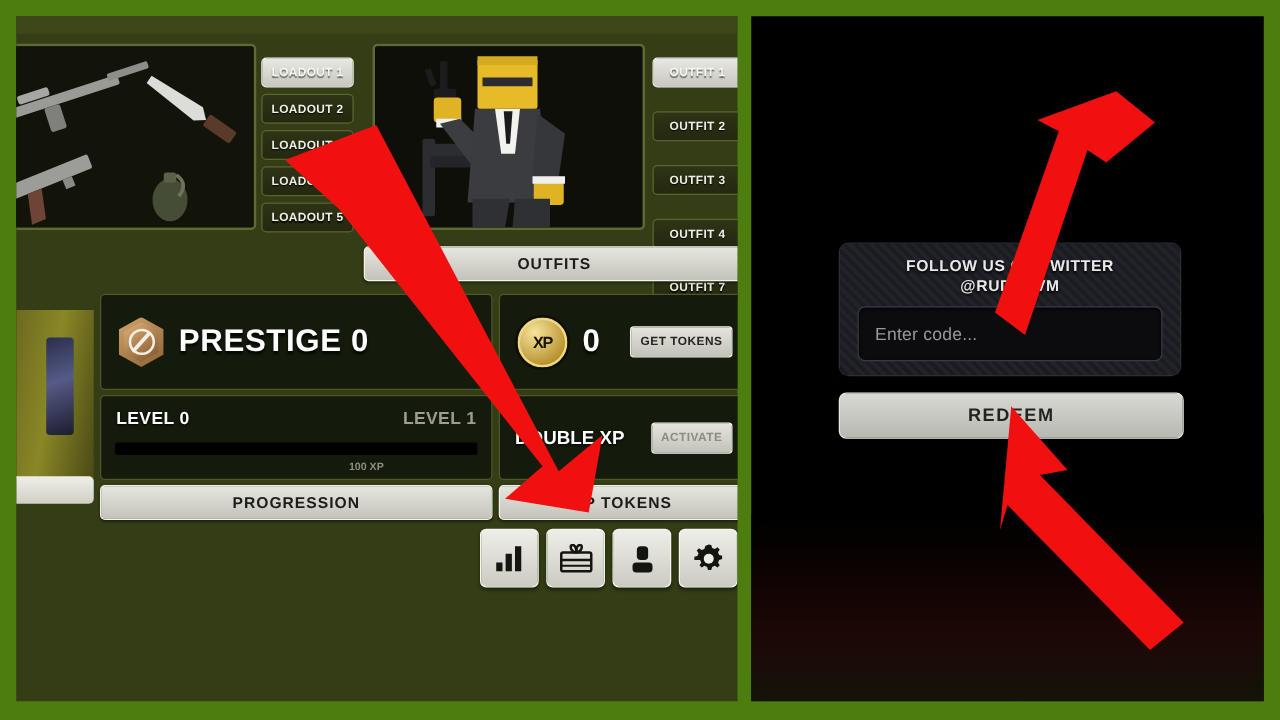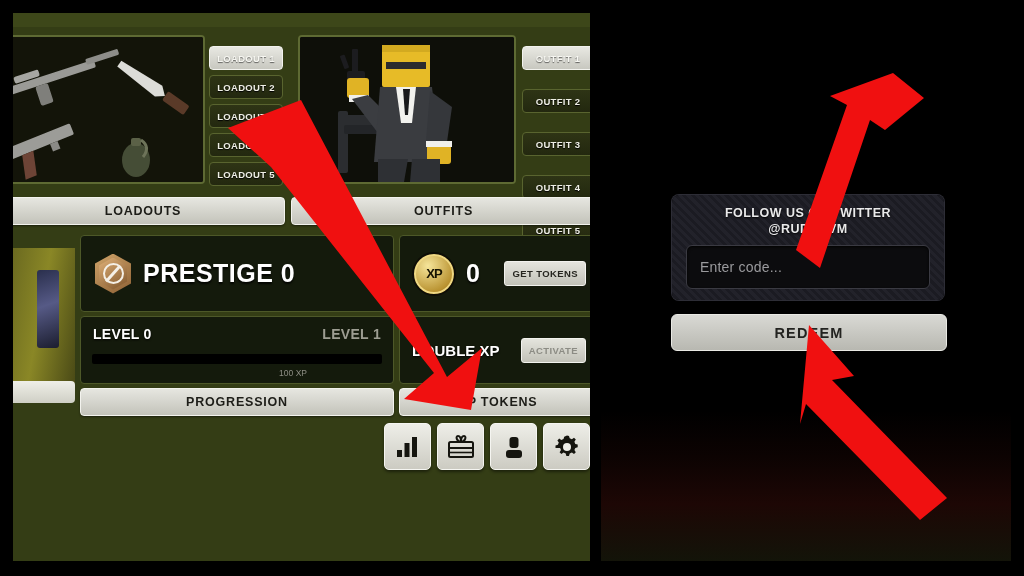--- a/index.html
+++ b/index.html
@@ -5,21 +5,21 @@
   html, body {
     margin: 0; padding: 0;
     width: 1024px; height: 576px;
     background: #ffffff;
     font-family: "Liberation Sans", sans-serif;
     overflow: hidden;
   }
   #root {
     position: relative;
     width: 1024px; height: 576px;
-    background: #000000;
+    background: #4d7c0f;
   }
 
   
   #left-panel {
     position: absolute;
     left: 13px; top: 13px;
     width: 577px; height: 548px;
     background: #343d15;
     overflow: hidden;
   }
@@ -151,21 +151,21 @@
   .level-next {
     position: absolute; right: 12px; top: 9px;
     color: #9d9d92; font-size: 14px; font-weight: bold; letter-spacing: .3px;
   }
   .level-xp { position: absolute; left: 12px; top: 36px; color: #dcdcd2; font-size: 8px; font-weight: bold; }
   .level-bar {
     position: absolute; left: 11px; right: 11px; top: 37px; height: 10px;
     background: #000; border-radius: 2px;
   }
   .level-goal {
-    position: absolute; right: 86px; bottom: 5px; color: #8e8e84; font-size: 8.5px; font-weight: normal;
+    position: absolute; right: 86px; bottom: 5px; color: #8e8e84; font-size: 8.5px; font-weight: bold;
   }
   .dxp-row { display: flex; align-items: center; height: 100%; padding-left: 12px; gap: 8px; }
   .dxp-text { color: #fff; font-size: 15px; font-weight: bold; text-shadow: 0 1px 2px #000; }
 
   
   #tab-progression { left: 67px; top: 375px; width: 312px; }
   #tab-xptokens    { left: 386px; top: 375px; width: 196px; }
 
   
   #edge-art {
@@ -336,24 +336,23 @@
         <path d="M78 122 L108 122 L104 145 L78 145 Z" fill="#2e3034"></path>
         <path d="M112 122 L140 122 L140 145 L110 145 Z" fill="#2e3034"></path>
       </svg>
     </div>
 
     <div class="slot-col" id="outfit-slots">
       <div class="slot-btn active">OUTFIT 1</div>
       <div class="slot-btn">OUTFIT 2</div>
       <div class="slot-btn">OUTFIT 3</div>
       <div class="slot-btn">OUTFIT 4</div>
-      <div class="slot-btn">OUTFIT 5</div>
-    </div>
-
-    <div class="tab-bar" id="tab-loadouts">LOADOUTS</div>
+      <div class="slot-btn">OUTFIT 7</div>
+    </div>
+
     <div class="tab-bar" id="tab-outfits">OUTFITS</div>
 
     <div id="edge-art"></div>
     <div id="edge-art-white"></div>
 
     <div class="card" id="prestige-card">
       <div class="prestige-row">
         <div class="hex-badge">
           <div class="hex"></div>
           <div class="hex-in">

